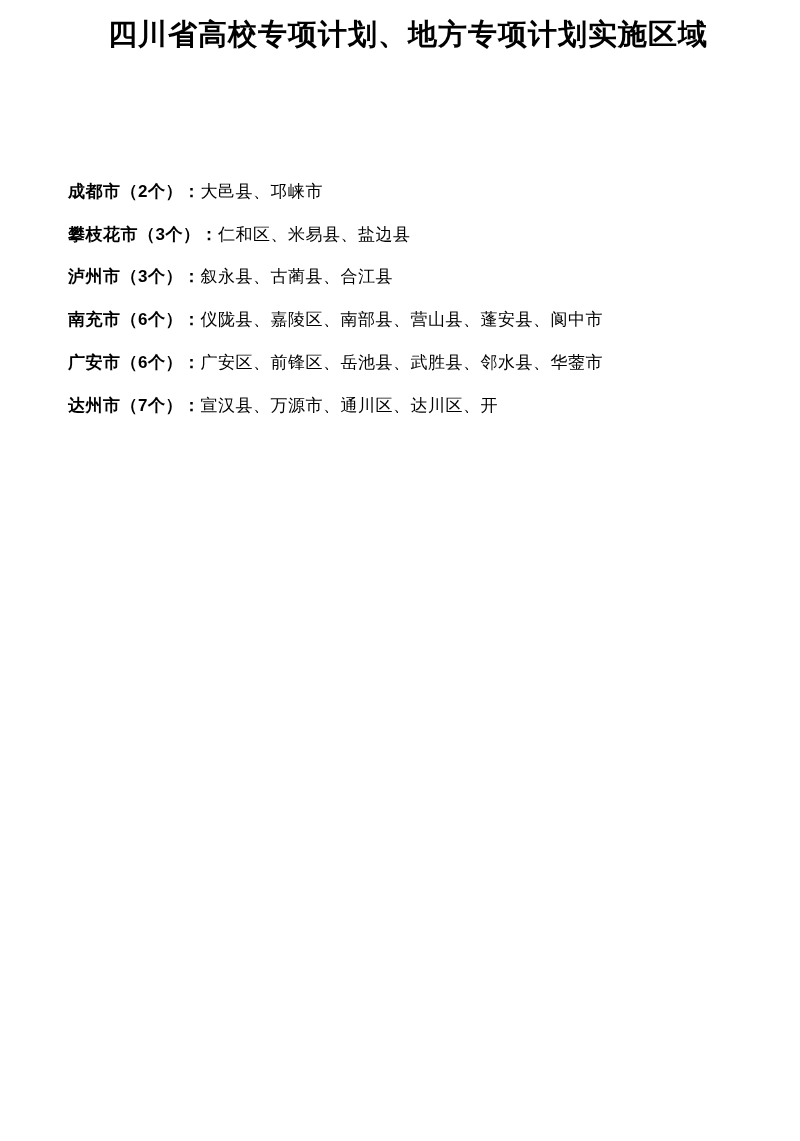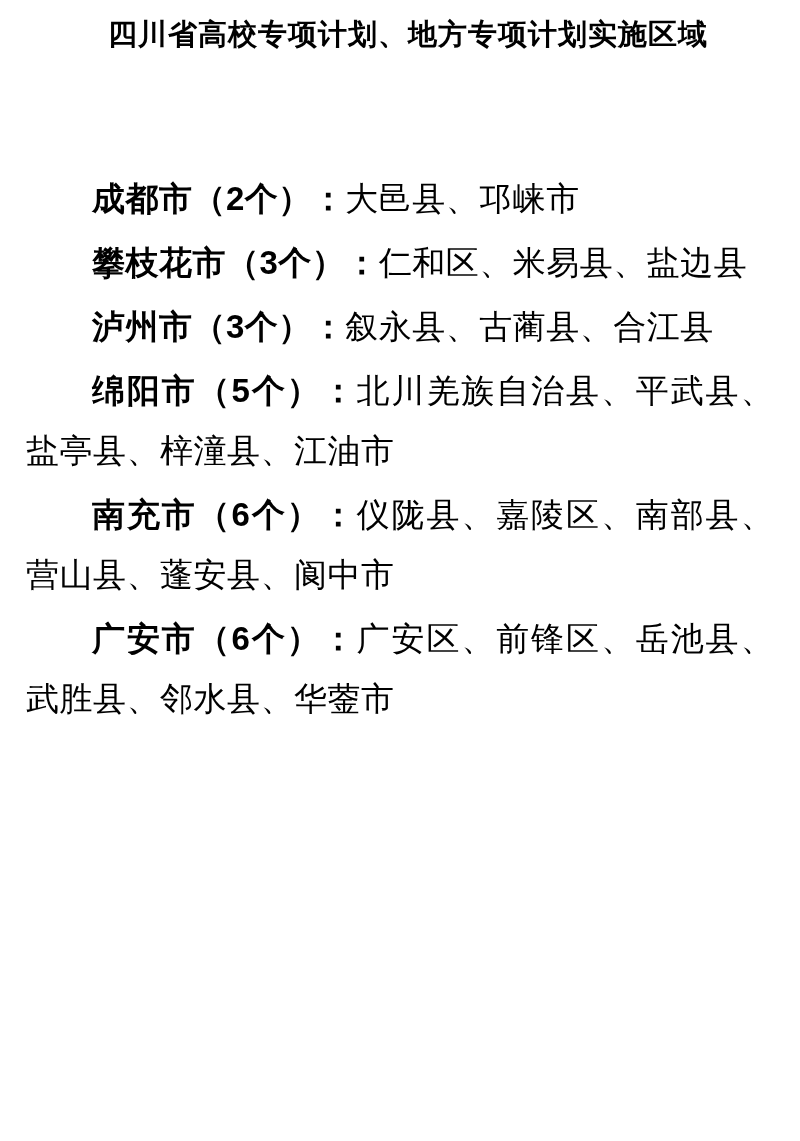--- a/index.html
+++ b/index.html
@@ -31,26 +31,26 @@
     line-height: 1.4;
     margin-left: 16px;
   }
   .spacer {
     height: 110px;
   }
   .body-block {
     padding: 0 22px 0 22px;
   }
   .entry {
-    font-size: 33px;
+    font-size: 17px;
     line-height: 1.82;
     text-align: justify;
     text-justify: inter-ideograph;
     text-indent: 2em;
-    margin: 4px;
+    margin: 12px;
     letter-spacing: 0.5px;
   }
   .entry .city {
     font-weight: bold;
   }
   .entry .count {
     font-weight: bold;
   }
   .entry .sep {
     font-weight: bold;
@@ -75,32 +75,32 @@
     </p>
 
     <p class="entry">
       <span class="city">攀枝花市</span><span class="count">（3个）</span><span class="sep">：</span><span class="list">仁和区、米易县、盐边县</span>
     </p>
 
     <p class="entry">
       <span class="city">泸州市</span><span class="count">（3个）</span><span class="sep">：</span><span class="list">叙永县、古蔺县、合江县</span>
     </p>
 
-    <p class="entry">
-      <span class="city">绵阳市</span><span class="count">（5个）</span><span class="sep">：</span><span class="list">北川羌族自治县、平武县、盐亭县、梓潼县、江油市</span>
-    </p>
 
 
 
 
 
     <p class="entry">
       <span class="city">南充市</span><span class="count">（6个）</span><span class="sep">：</span><span class="list">仪陇县、嘉陵区、南部县、营山县、蓬安县、阆中市</span>
     </p>
 
 
     <p class="entry">
       <span class="city">广安市</span><span class="count">（6个）</span><span class="sep">：</span><span class="list">广安区、前锋区、岳池县、武胜县、邻水县、华蓥市</span>
     </p>
 
+    <p class="entry">
+      <span class="city">达州市</span><span class="count">（7个）</span><span class="sep">：</span><span class="list">宣汉县、万源市、通川区、达川区、开</span>
+    </p>
 
   </div>
 </div>
 
 </body></html>

